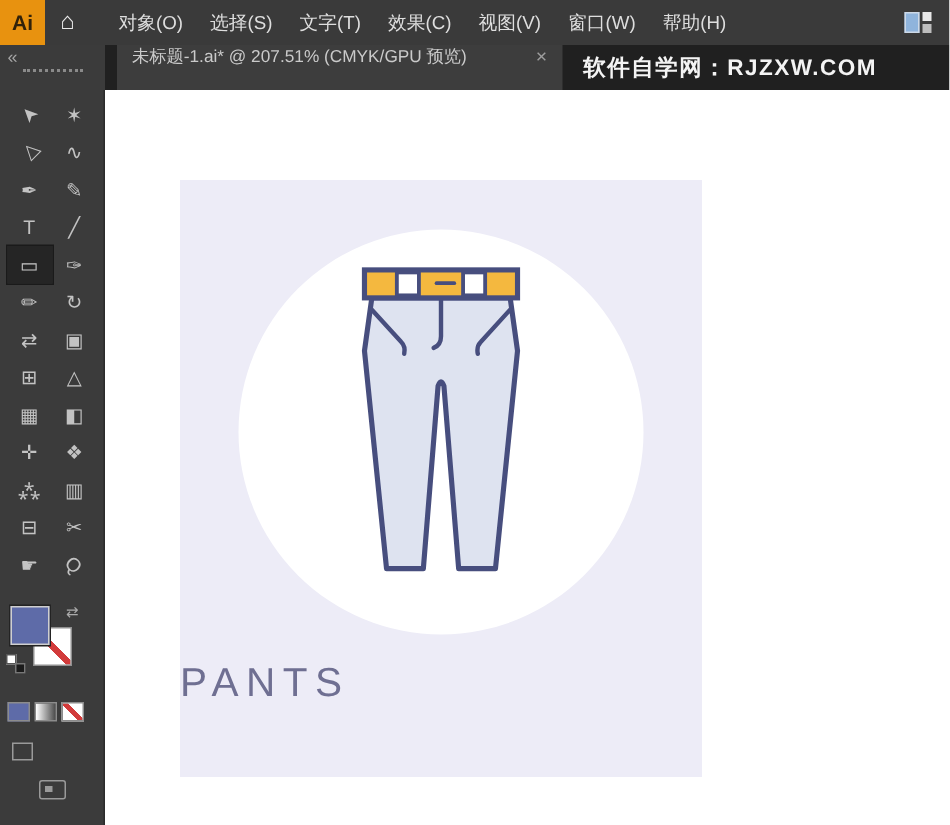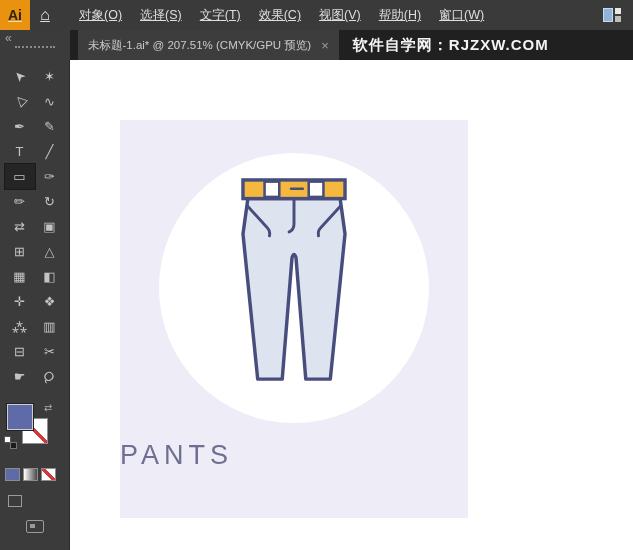--- a/index.html
+++ b/index.html
@@ -3,39 +3,39 @@
 <meta charset="utf-8">
 <style>
   html,body{margin:0;padding:0;}
   body{
     position:relative;width:633px;height:550px;overflow:hidden;
     background:#ffffff;font-family:"Liberation Sans",sans-serif;
     -webkit-font-smoothing:antialiased;
   }
   
   .menu-bar{position:absolute;left:0;top:0;width:633px;height:30px;background:#3a3a3a;
-    display:flex;align-items:center;color:#dedede;font-size:12.5px;text-decoration:underline;}
+    display:flex;align-items:center;color:#dedede;font-size:12.5px;}
   .app-logo{width:30px;height:30px;background:#e8920f;color:#31220a;font-weight:bold;
     display:flex;align-items:center;justify-content:center;font-size:14px;flex:0 0 auto;}
   .home-btn{width:30px;text-align:center;font-size:16px;color:#ececec;flex:0 0 auto;}
   .menus{display:flex;margin-left:10px;}
   .menu-item{padding:0 9px;line-height:30px;cursor:default;white-space:nowrap;}
   .ws-switcher{position:absolute;right:12px;top:8px;width:18px;height:14px;}
   .ws-a{position:absolute;left:0;top:0;width:10px;height:14px;background:#8fb4dc;border:1px solid #cdd9e7;box-sizing:border-box;}
   .ws-b{position:absolute;right:0;top:0;width:6px;height:6px;background:#e8e8e8;}
   .ws-c{position:absolute;right:0;bottom:0;width:6px;height:6px;background:#bdbdbd;}
 
   
   .tab-row{position:absolute;left:0;top:30px;width:633px;height:30px;background:#202020;
     display:flex;align-items:stretch;}
   .dock-head{width:70px;background:#3b3b3b;position:relative;flex:0 0 auto;}
   .collapse{position:absolute;left:5px;top:1px;color:#a6a6a6;font-size:12px;}
   .grip{position:absolute;left:15px;top:16px;width:40px;border-top:2px dotted #8a8a8a;}
-  .doc-tab{margin-left:8px;background:#3d3d3d;display:flex;align-items:center;
-    padding:0 10px;color:#cacaca;font-size:11.5px;white-space:nowrap;}
+  .doc-tab{margin-left:8px;background:#3d3d3d;display:flex;
+    padding:0 10px;color:#cacaca;font-size:11.5px;white-space:nowrap;gap:36px;}
   .tab-close{margin-left:10px;color:#9e9e9e;font-size:13px;cursor:default;}
   .watermark{display:flex;align-items:center;margin-left:14px;color:#f4f4f4;
     font-weight:bold;font-size:15px;letter-spacing:1px;white-space:nowrap;}
 
   
   .toolbar{position:absolute;left:0;top:60px;width:70px;height:490px;background:#3b3b3b;
     border-right:1px solid #2b2b2b;box-sizing:border-box;}
   .tools{display:grid;grid-template-columns:30px 30px;justify-content:center;padding-top:4px;}
   .tool{height:25px;display:flex;align-items:center;justify-content:center;color:#c3c3c3;}
   .tool.sel{background:#252525;outline:1px solid #1a1a1a;}
@@ -76,22 +76,22 @@
 
 <div class="menu-bar">
   <div class="app-logo">Ai</div>
   <div class="home-btn">⌂</div>
   <div class="menus">
       <span class="menu-item">对象(O)</span>
       <span class="menu-item">选择(S)</span>
       <span class="menu-item">文字(T)</span>
       <span class="menu-item">效果(C)</span>
       <span class="menu-item">视图(V)</span>
+      <span class="menu-item">窗口(W)</span>
       <span class="menu-item">帮助(H)</span>
-      <span class="menu-item">窗口(W)</span>
     </div>
   <div class="ws-switcher">
     <span class="ws-a"></span>
     <span class="ws-b"></span>
     <span class="ws-c"></span>
   </div>
 </div>
 
 <div class="tab-row">
   <div class="dock-head">

